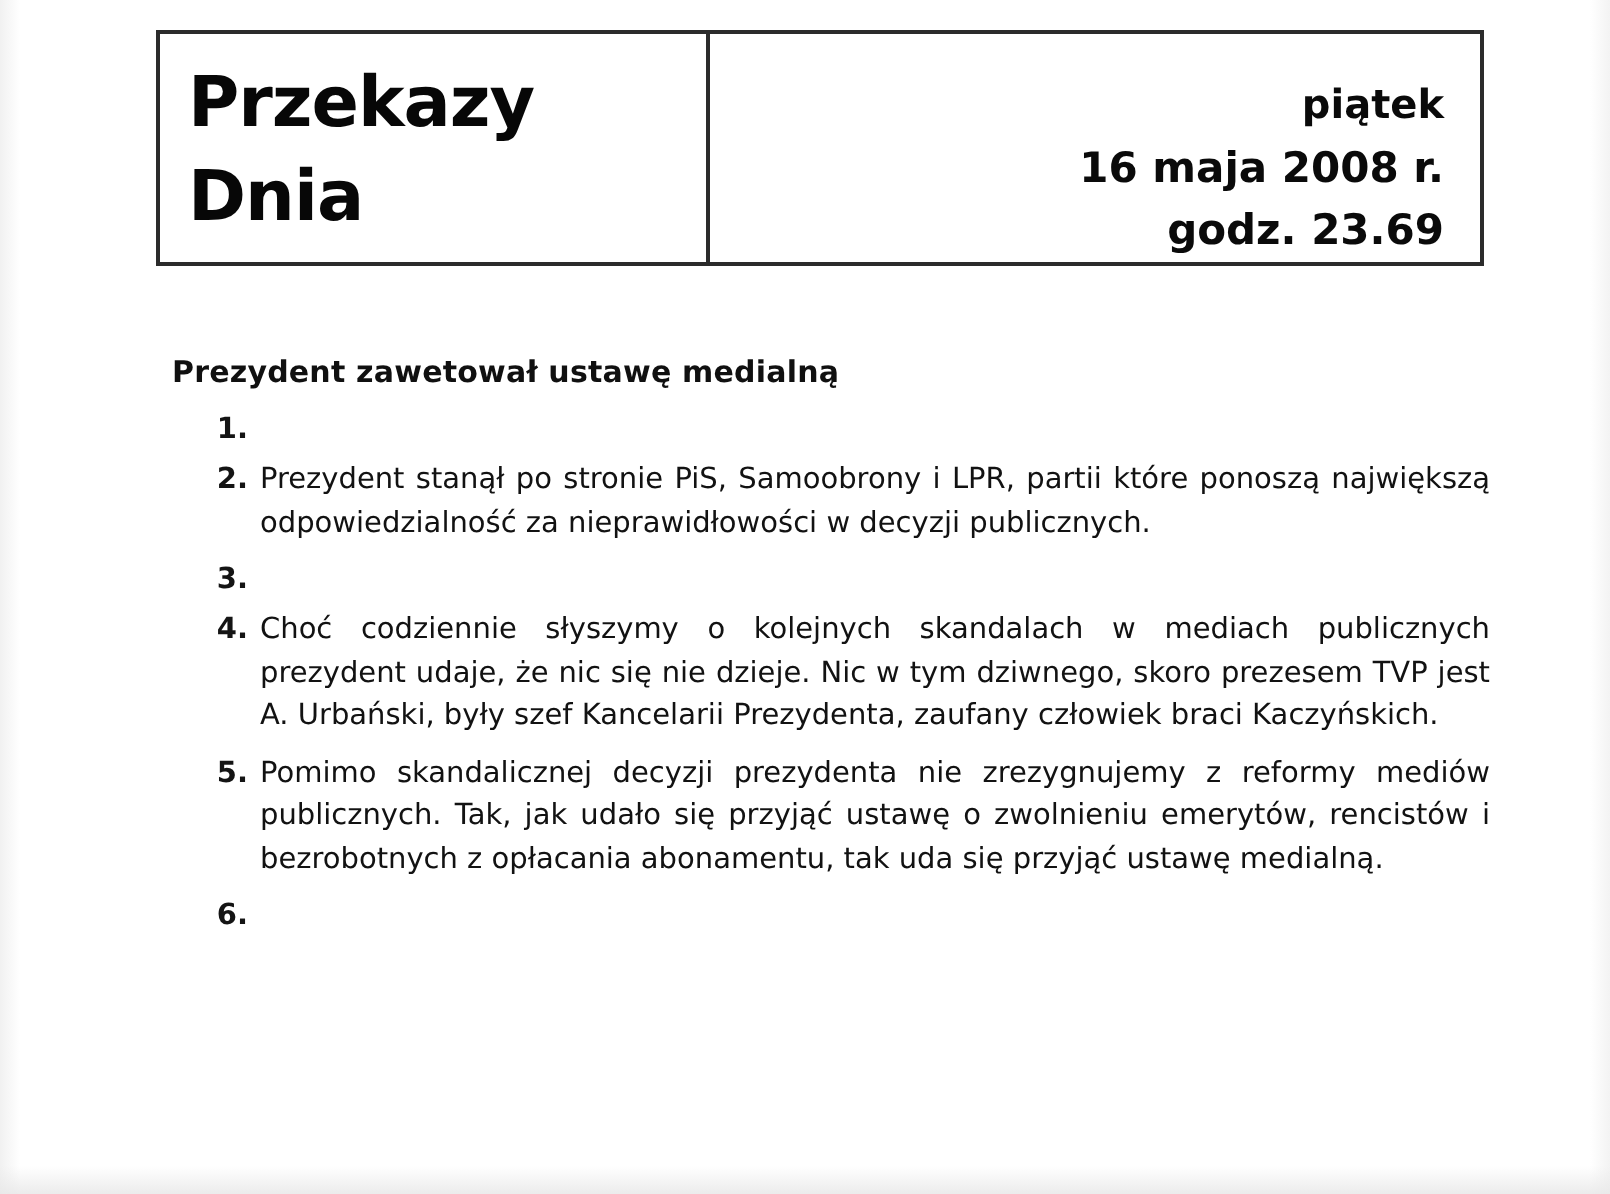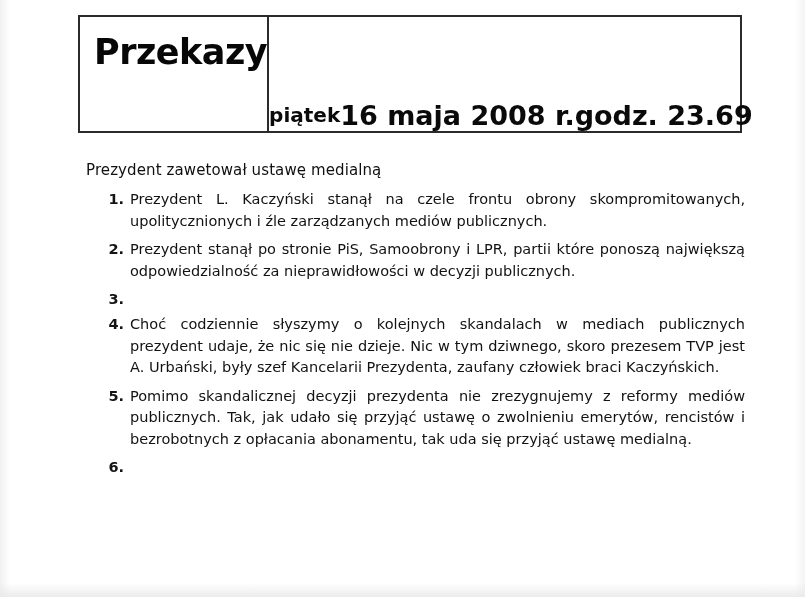--- a/index.html
+++ b/index.html
@@ -79,44 +79,44 @@
     line-height: 47px;
     letter-spacing: -0.5px;
     color: #070707;
     white-space: nowrap;
   }
   .header-right-cell {
     flex: 1;
     box-sizing: border-box;
     padding: 20px 18px 0 0;
     display: flex;
-    flex-direction: row;
+    flex-direction: column;
     align-items: flex-end;
     justify-content: space-between;
   }
   .header-date-line {
     font-weight: bold;
-    font-size: 27px;
+    font-size: 21px;
     line-height: 31px;
     color: #0a0a0a;
     text-align: right;
     white-space: nowrap;
   }
   .header-date-line.weekday { font-size: 20px; }
 
   
   .doc-body {
     position: absolute;
     left: 0;
     top: 160px;
     width: 805px;
   }
   .subject-heading {
-    margin: 0 0 9px 86px;
-    font-weight: normal;
+    margin: 16px 0 9px 86px;
+    font-weight: bold;
     font-size: 15px;
     line-height: 20px;
     color: #101010;
     letter-spacing: 0.1px;
   }
 
   ol.points {
     list-style: none;
     margin: 0;
     padding: 0;
@@ -151,35 +151,35 @@
   }
 </style>
 </head>
 <body>
 
 <div class="page">
 
   <div class="header-table">
     <div class="header-left-cell">
       <div class="header-title-line">Przekazy</div>
+      <div class="header-title-line">Dnia</div>
     </div>
     <div class="header-right-cell">
       <div class="header-date-line weekday">piątek</div>
       <div class="header-date-line">16 maja 2008 r.</div>
       <div class="header-date-line">godz. 23.69</div>
     </div>
   </div>
 
   <div class="doc-body">
     <div class="subject-heading">Prezydent zawetował ustawę medialną</div>
 
     <ol class="points">
       <li class="point">
         <span class="point-number">1.</span>
-        <span class="point-text">Prezydent L. Kaczyński stanął na czele frontu obrony skompromitowanych, upolitycznionych i źle zarządzanych mediów publicznych.</span>
       </li>
       <li class="point">
         <span class="point-number">2.</span>
         <span class="point-text">Prezydent stanął po stronie PiS, Samoobrony i LPR, partii które ponoszą największą odpowiedzialność za nieprawidłowości w decyzji publicznych.</span>
       </li>
       <li class="point">
         <span class="point-number">3.</span>
       </li>
       <li class="point">
         <span class="point-number">4.</span>

